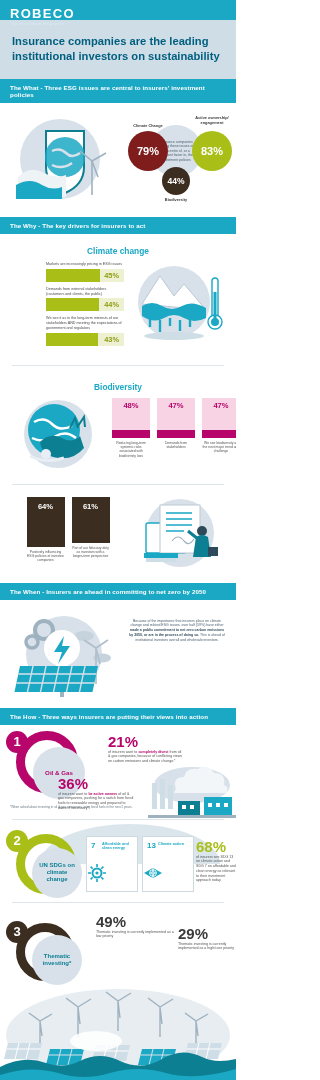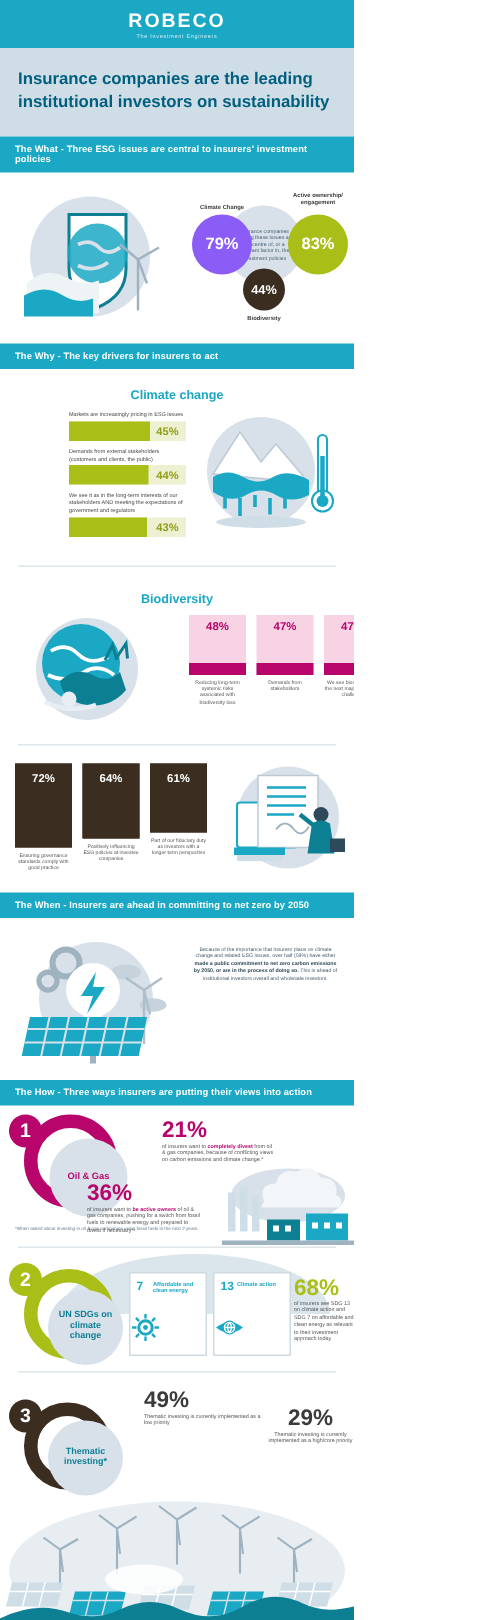--- a/index.html
+++ b/index.html
@@ -7,41 +7,41 @@
   body {
     font-family: "Liberation Sans", sans-serif;
     background:#ffffff;
     width:236px;
     overflow-x:hidden;
     color:#3a3a3a;
   }
   .page { width:236px; position:relative; }
 
   
-  .brandbar { background:#1aa8c4; height:32px; padding:7px 10px 0 10px;text-align:center; }
+  .brandbar { background:#1aa8c4; height:20px; padding:7px 10px 0 10px; }
   .brand-logo { font-size:13px; font-weight:bold; letter-spacing:1.3px; color:#fff; line-height:13px;}
   .brand-tag { font-size:3.6px; letter-spacing:.5px; color:#d7eef4; margin-top:2px;}
 
   .titleband { background:#cfdde6; padding:14px 12px 16px 12px; }
   .titleband h1 { font-size:11.2px; line-height:14.5px; color:#005f7f; font-weight:bold; }
 
   
   .secbar { background:#1aa8c4; color:#fff; font-size:6.2px; font-weight:bold; padding:5px 10px; letter-spacing:.1px;}
 
   
   .block { padding:8px 10px 10px 10px; position:relative; }
   .subhead { color:#1aa8c4; font-weight:bold; font-size:8.4px; text-align:center; margin:4px 0 6px 0;}
   .hr { height:1px; background:#dfe6ea; margin:4px 12px; }
 
   
   .venn { position:relative; height:96px; }
   .illus-what { position:absolute; left:4px; top:4px; width:108px; height:88px; }
   .circ { position:absolute; border-radius:50%; display:flex; align-items:center; justify-content:center;
           font-weight:bold; color:#fff; }
-  .c-climate { width:40px; height:40px; background:#8b5cf6; left:118px; top:20px; font-size:11px; z-index:3;}
+  .c-climate { width:40px; height:40px; background:#7f1d1d; left:118px; top:20px; font-size:11px; z-index:3;}
   .c-centre  { width:52px; height:52px; background:#d8e1ea; left:140px; top:14px; z-index:1;}
   .c-active  { width:40px; height:40px; background:#a9bf18; left:182px; top:20px; font-size:11px; z-index:3;}
   .c-bio     { width:28px; height:28px; background:#3b2d1f; left:152px; top:56px; font-size:8.5px; z-index:3;}
   .centre-txt { font-size:3.5px; color:#4a6070; line-height:4.6px; text-align:center; padding:0 7px; font-weight:normal;}
   .vlabel { position:absolute; font-size:3.9px; font-weight:bold; color:#3a3a3a; text-align:center; line-height:5px;}
   .vl-climate { left:112px; top:12px; width:52px;}
   .vl-active  { left:176px; top:4px; width:52px;}
   .vl-bio     { left:138px; top:86px; width:56px;}
 
   
@@ -54,21 +54,21 @@
   .climate-bars { width:118px; }
   .illus-climate { width:96px; position:relative; }
 
   
   .vb-wrap { display:flex; justify-content:center; gap:7px; }
   .vb { width:38px; }
   .vb-col { position:relative; height:40px; background:#f7d3e4; }
   .vb-fill { position:absolute; left:0; right:0; bottom:0; background:#b7056b; }
   .vb-val { position:absolute; left:0; right:0; top:3px; text-align:center; font-size:7.6px; font-weight:bold; color:#b7056b;}
   .vb-cap { font-size:3.4px; line-height:4.4px; text-align:center; color:#555; margin-top:3px;}
-  .bio-wrap { display:flex; align-items:flex-start; gap:20px; }
+  .bio-wrap { display:flex; align-items:flex-start; gap:6px; }
   .illus-bio { width:96px; }
 
   .ao-wrap { display:flex; align-items:flex-start; gap:4px; }
   .vb2-col { position:relative; height:56px; background:#3b2d1f; border:1px solid #3b2d1f;}
   .vb2-val { position:absolute; left:0; right:0; top:4px; text-align:center; font-size:7.6px; font-weight:bold; color:#fff;}
   .illus-ao { width:96px; }
 
   
   .when-wrap { display:flex; gap:6px; padding-top:6px;}
   .illus-when { width:112px; }
@@ -107,21 +107,21 @@
   .sdg-num { font-size:8px; font-weight:bold; color:#1aa8c4; position:absolute; left:4px; top:4px;}
   .sdg-lab { font-size:3.8px; font-weight:bold; color:#1aa8c4; position:absolute; left:15px; top:5px; line-height:4.8px; width:34px;}
   .sdg-ico { position:absolute; left:0; right:0; top:26px; text-align:center; color:#1aa8c4; font-size:16px;}
   .how2-stat { position:absolute; left:196px; top:14px; width:40px; }
 
   .how3 { position:relative; height:78px; }
   .ring-dark { left:16px; top:16px; width:58px; height:58px; border:9px solid #3b2d1f; border-radius:50%; position:absolute;}
   .numbadge.dark { background:#3b2d1f; top:14px;}
   .inner-circ.dark { color:#0d7f93; background:#d8e1ea; left:32px; top:28px; width:50px; height:50px; font-size:6px;}
   .how3-s1 { position:absolute; left:96px; top:6px; width:78px; }
-  .how3-s2 { position:absolute; left:178px; top:18px; width:58px;text-align:center; }
+  .how3-s2 { position:absolute; left:178px; top:18px; width:58px; }
   .statbig.dark { color:#3a3a3a; font-size:15px;}
   svg { display:block; }
 </style>
 </head>
 <body>
 
 <div class="page">
 
   <div class="brandbar">
     <div class="brand-logo">ROBECO</div>
@@ -259,26 +259,20 @@
       </div>
     </div>
   </div>
 
   <div class="hr"></div>
 
   <div class="block">
     <div class="ao-wrap">
       <div class="vb-wrap" style="flex:1">
 
-        <div class="vb">
-          <div class="vb-col vb2-col">
-            <div class="vb2-val">72%</div>
-          </div>
-          <div class="vb-cap">Ensuring governance standards comply with good practice</div>
-        </div>
 
         <div class="vb">
           <div class="vb-col vb2-col" style="height:50px">
             <div class="vb2-val">64%</div>
           </div>
           <div class="vb-cap">Positively influencing ESG policies at investee companies</div>
         </div>
 
         <div class="vb">
           <div class="vb-col vb2-col" style="height:46px">

